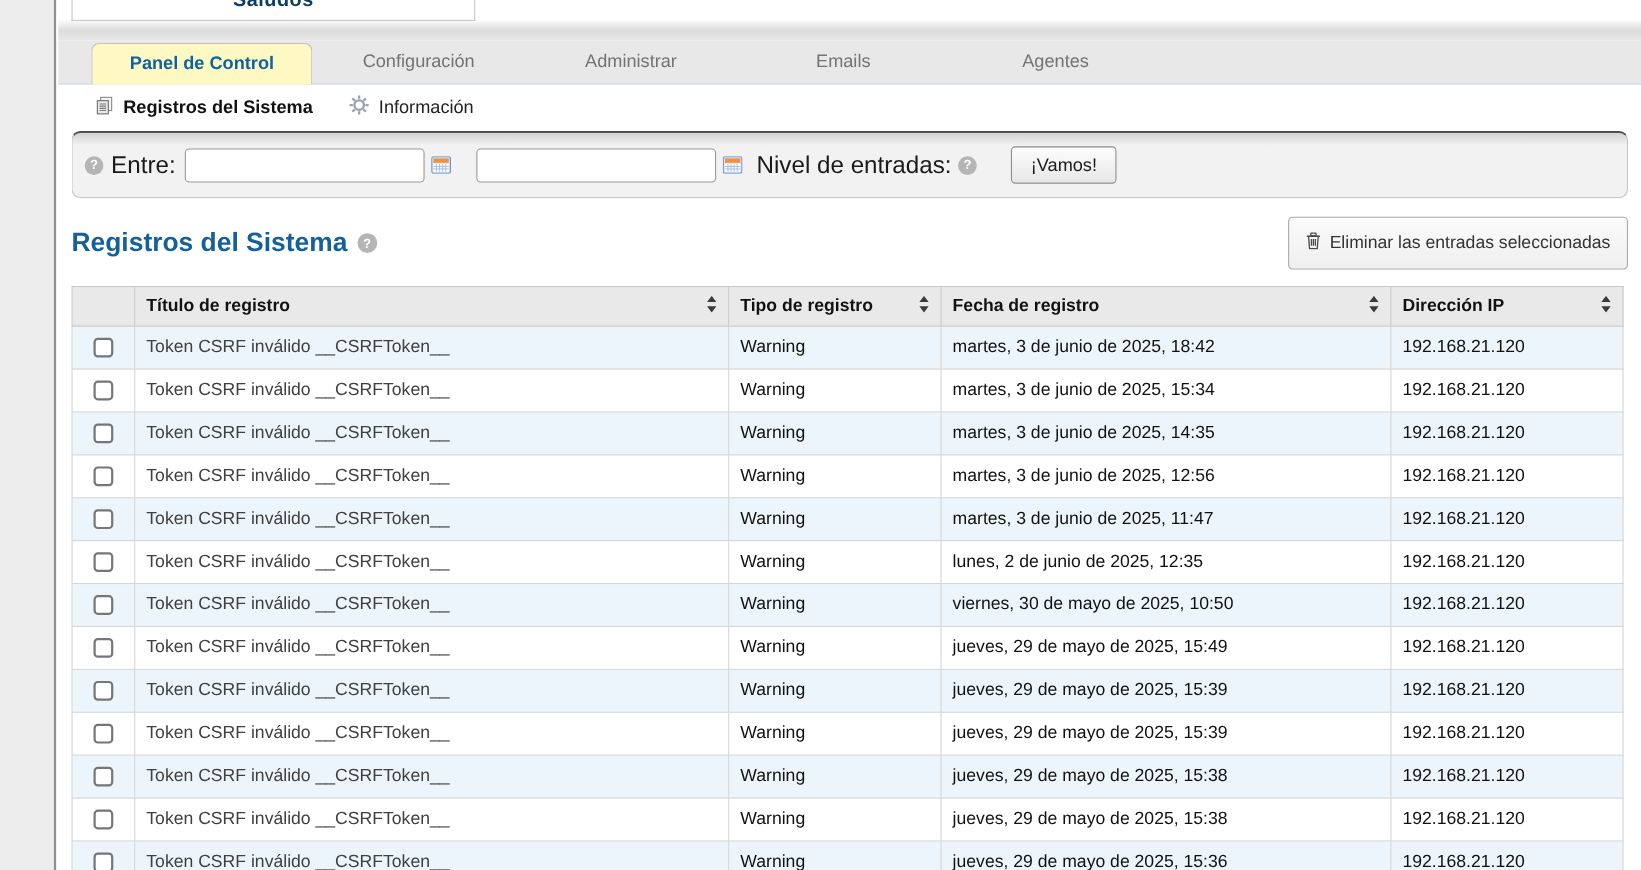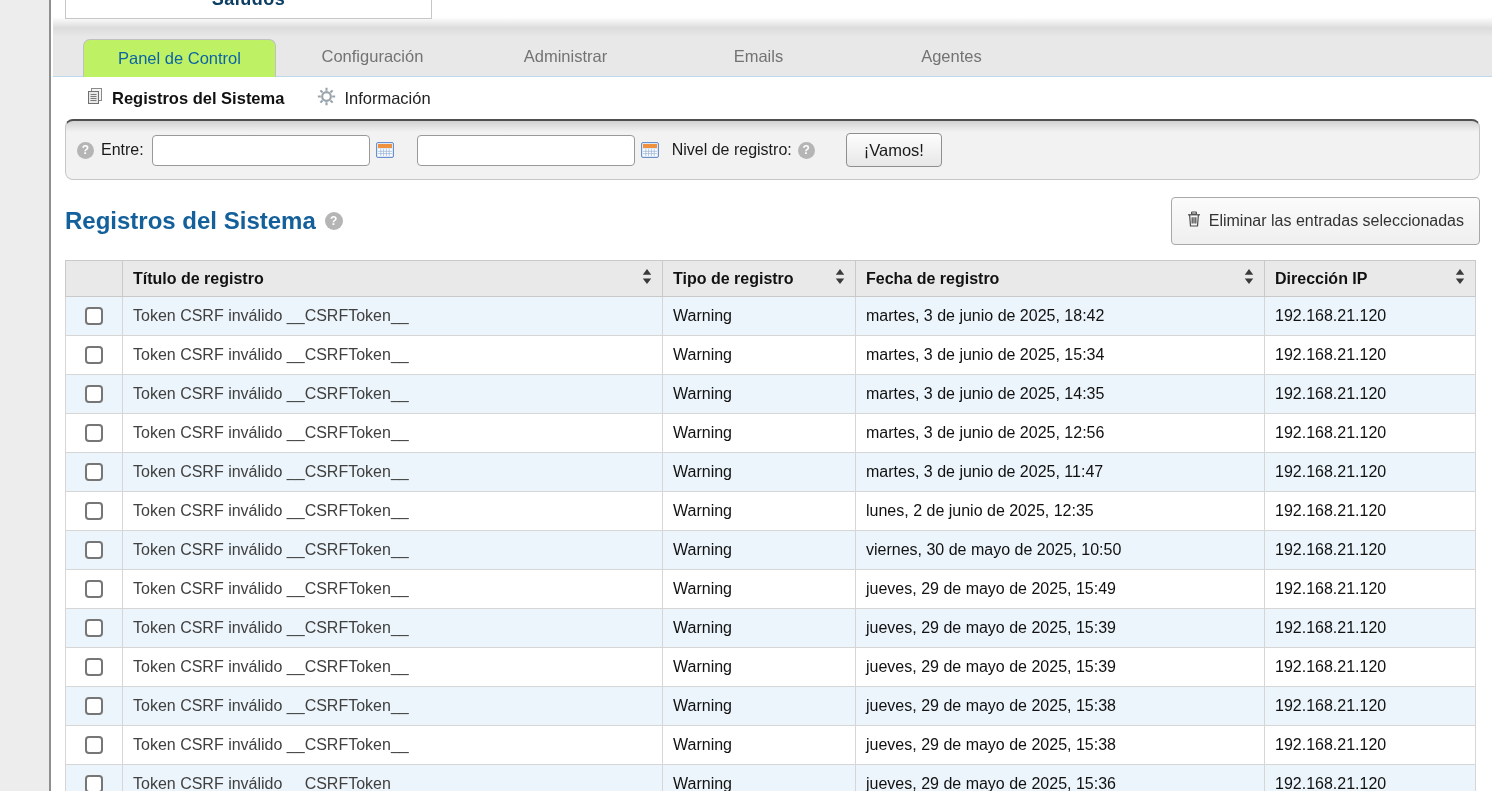--- a/index.html
+++ b/index.html
@@ -18,41 +18,41 @@
             background:linear-gradient(#ffffff 0px,#ffffff 17px,#dcdcdc 28px,#e8e8e8 37px); }
   .greeting-box { position:absolute; left:12px; top:0; width:367px; height:19px;
                   background:#fff; border:1px solid #c6c6c6; border-top:none; overflow:hidden; }
   .greeting-text { position:absolute; top:-11px; left:0; width:100%; text-align:center;
                    font-size:18px; font-weight:bold; color:#0c3d63; letter-spacing:.5px; }
 
   
   .tabbar { height:40px; background:#e8e8e8; border-bottom:1px solid #bcd9ec;
             display:flex; align-items:flex-end; padding-left:30px; }
   .tab { font-size:16.5px; cursor:default; }
-  .tab.active { background:#bef264; border:1px solid #c0c0c0; border-bottom:none;
+  .tab.active { background:#fef9c3; border:1px solid #c0c0c0; border-bottom:none;
                 border-radius:7px 7px 0 0; padding:0 34px; height:38px; line-height:37px;
-                color:#0d63a5; font-weight:normal; margin-bottom:-1px; position:relative; z-index:2; }
+                color:#0d63a5; font-weight:bold; margin-bottom:-1px; position:relative; z-index:2; }
   .tab.plain { width:193px; text-align:center; height:38px; line-height:37px; color:#737373; }
 
   
   .subnav { height:42px; background:#fff; display:flex; align-items:center; padding-left:33px; }
   .subnav-item { display:flex; align-items:center; gap:8px; font-size:16.5px; }
   .subnav-item.current .subnav-label { font-weight:bold; color:#111; }
   .subnav-item + .subnav-item { margin-left:33px; }
   .subnav-label { color:#222; }
 
   
   .filterbar { margin:0 12px; height:61px;
                background:linear-gradient(#d2d2d2 0px,#f2f2f2 11px,#f2f2f2 100%);
                border:1px solid #c6c6c6; border-top:2px solid #4f4f4f; border-radius:8px;
                display:flex; align-items:center; padding:0 11px; }
   .help { display:inline-flex; align-items:center; justify-content:center; flex:0 0 auto;
           width:17px; height:17px; border-radius:50%; background:#b5b5b5; color:#fff;
           font-size:12px; font-weight:bold; line-height:1; }
-  .filter-label { font-size:16px; color:#1a1a1a; margin:0 8px 0 7px; white-space:nowrap; }
+  .filter-label { font-size:22px; color:#1a1a1a; margin:0 8px 0 7px; white-space:nowrap; }
   .date-input { width:218px; height:31px; border:1px solid #999; border-radius:4px;
                 background:#fff; padding:0 8px; font-size:15px; font-family:inherit; }
   .cal-btn { background:none; border:none; padding:0; margin-left:6px; cursor:pointer; line-height:0; }
   .gap23 { width:23px; flex:0 0 auto; }
   .level-label { margin-left:13px; margin-right:6px; }
   .level-select { margin-left:13px; width:172px; height:33px; border:1px solid #8a8a8a;
                   border-radius:5px; background:#fff; font-size:16px; font-family:inherit;
                   padding:0 28px 0 10px; appearance:none; -webkit-appearance:none;
                   position:relative; }
   .select-wrap { position:relative; margin-left:13px; }
@@ -160,21 +160,21 @@
         <span>
           <svg width="18" height="16" viewBox="0 0 18 16">
             <rect x="0.5" y="0.5" width="17" height="15" rx="1.5" fill="#dbe6f6" stroke="#6b8fc9"></rect>
             <rect x="2" y="2" width="14" height="4" fill="#f0913d"></rect>
             <rect x="2" y="7" width="14" height="7" fill="#ffffff"></rect>
             <path d="M2 9.3 H16 M2 11.6 H16 M4.8 7 V14 M7.6 7 V14 M10.4 7 V14 M13.2 7 V14" stroke="#9db8d9" stroke-width="0.8"></path>
           </svg>
         </span>
       </button>
 
-      <span class="filter-label level-label">Nivel de registro:</span>
+      <span class="filter-label level-label">Nivel de entradas:</span>
       <span class="help">?</span>
 
 
       <button class="go-btn">¡Vamos!</button>
     </div>
 
     <div class="section-head">
       <span class="page-title">Registros del Sistema</span>
       <span class="help">?</span>
       <span class="spacer"></span>

